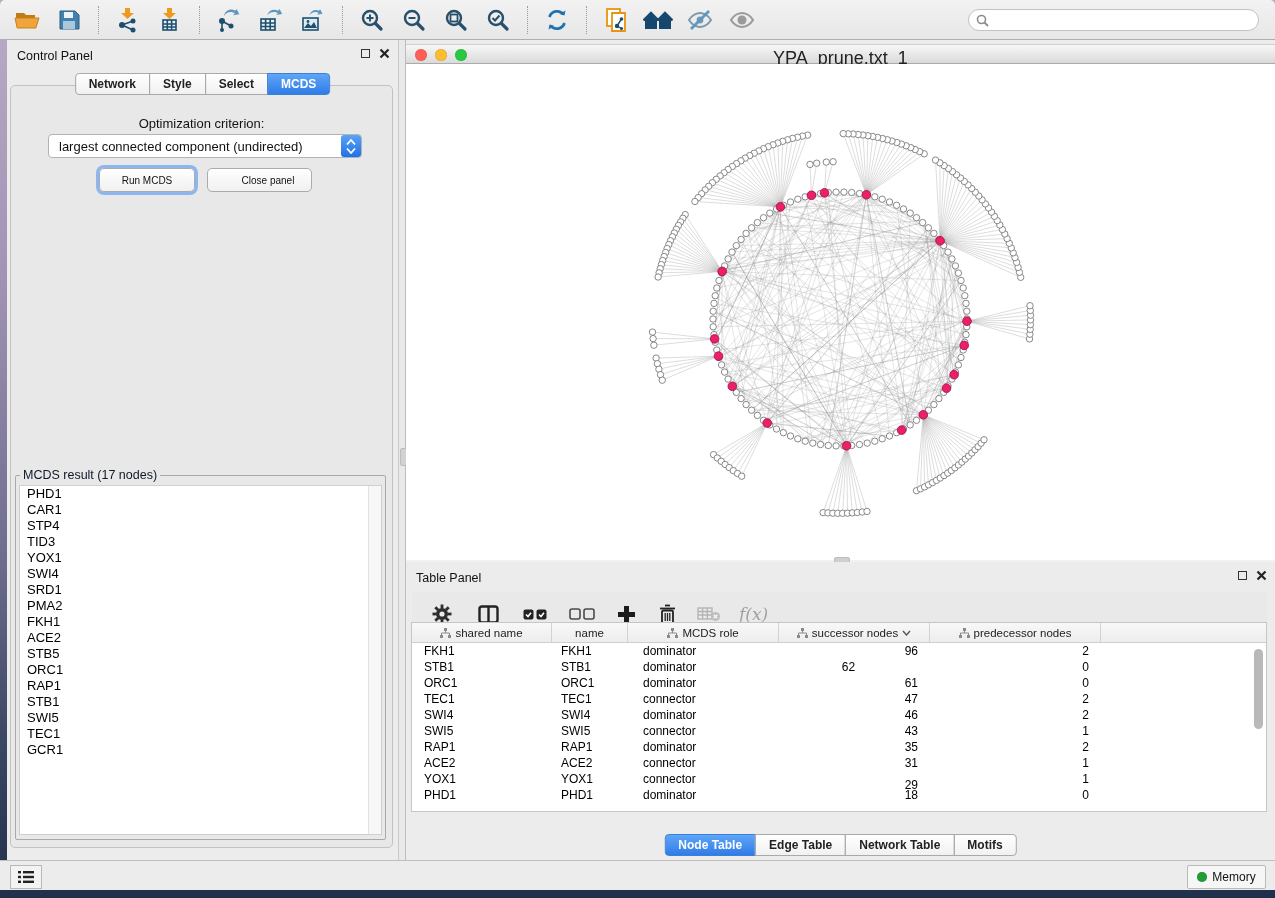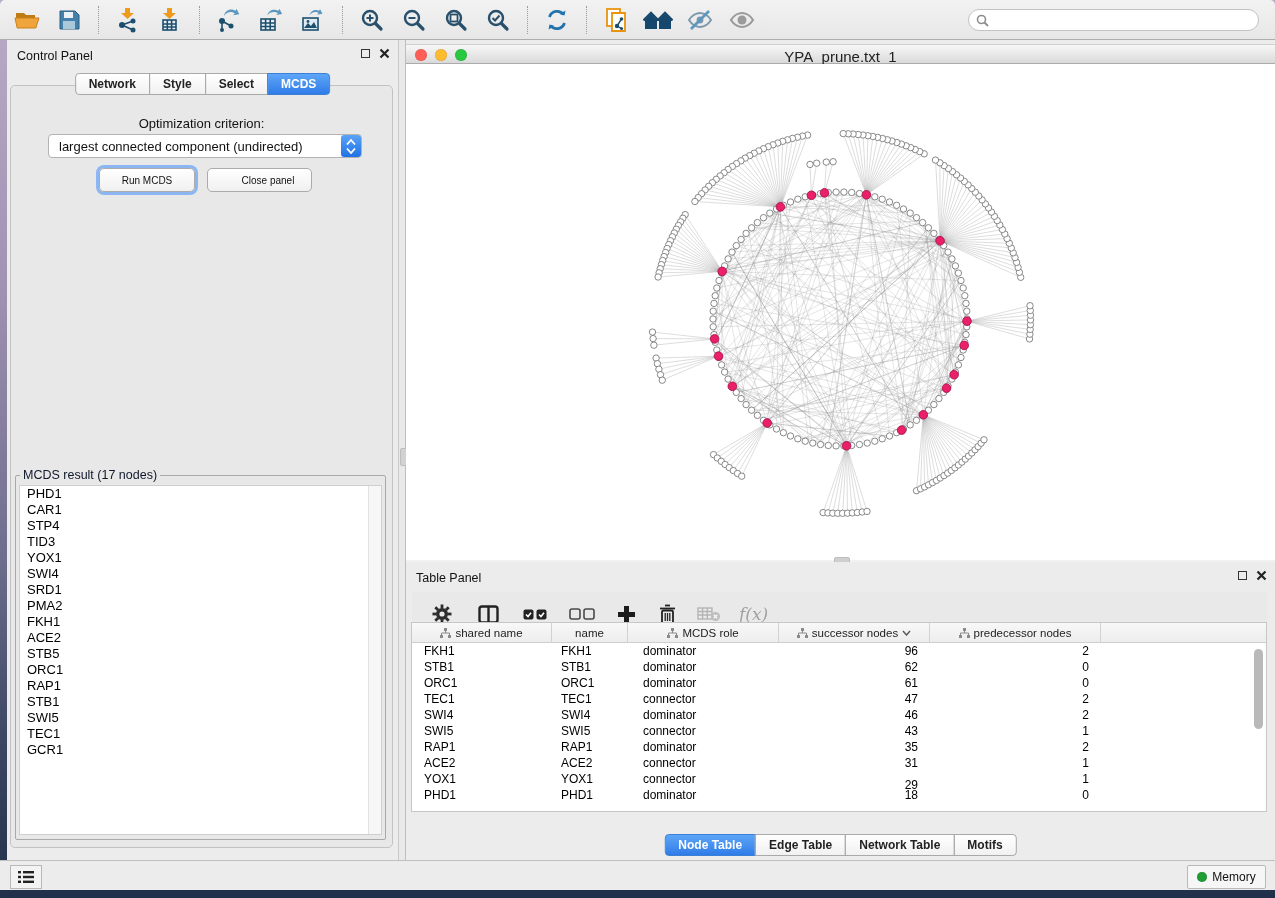--- a/index.html
+++ b/index.html
@@ -74,21 +74,21 @@
   .v-splitter{position:absolute;left:398px;top:40px;width:8px;height:820px;background:#e9e9e9;border-left:1px solid #c9c9c9;border-right:1px solid #bdbdbd;box-sizing:border-box;}
   .v-grip{position:absolute;left:1px;top:408px;width:5px;height:16px;background:#d2d2d2;border:1px solid #bdbdbd;border-radius:2px;}
   
   .net-window{position:absolute;left:406px;top:40px;width:869px;height:520px;background:#ececec;}
   .net-titlebar{
     position:absolute;left:0;top:4px;width:100%;height:20px;
     background:linear-gradient(#f7f7f7,#dadada);border-top:1px solid #cfcfcf;border-bottom:1px solid #ababab;box-sizing:border-box;
   }
   .traffic{position:absolute;left:9px;top:4px;display:flex;gap:8px;}
   .light{width:12px;height:12px;border-radius:50%;box-shadow:inset 0 0 1px rgba(0,0,0,.35);}
-  .net-title{position:absolute;left:0;right:0;top:3px;text-align:center;font-size:15px;color:#222;}
+  .net-title{position:absolute;left:0;right:0;top:3px;text-align:center;font-size:18px;color:#222;}
   .net-canvas{position:absolute;left:0;top:24px;width:869px;height:496px;background:#fff;}
   
   .h-splitter{position:absolute;left:406px;top:560px;width:869px;height:2px;background:#f1f1f1;}
   .h-grip{position:absolute;left:428px;top:-3px;width:14px;height:7px;background:#cfcfcf;border:1px solid #bdbdbd;border-radius:2px;}
   
   .table-panel{position:absolute;left:406px;top:562px;width:869px;height:298px;background:#ececec;}
   .tp-toolbar{position:absolute;left:6px;top:30px;right:8px;height:44px;background:#e9e9e9;display:flex;align-items:center;}
   .tpi{height:24px;display:flex;align-items:center;justify-content:center;}
   .table-area{position:absolute;left:5px;right:8px;top:60px;height:190px;background:#fff;border:1px solid #c6c6c6;box-sizing:border-box;overflow:hidden;}
   .thead{display:flex;height:19px;background:linear-gradient(#f8f8f8,#ededed);border-bottom:1px solid #cfcfcf;}
@@ -1148,21 +1148,21 @@
           <div class="td" style="width: 140px; padding-left: 12px;">FKH1</div>
           <div class="td" style="width: 76px; padding-left: 9px;">FKH1</div>
           <div class="td" style="width: 151px; padding-left: 15px;">dominator</div>
           <div class="td num" style="width: 151px; padding-right: 12px;">96</div>
           <div class="td num" style="width: 171px; padding-right: 12px;">2</div>
         </div>
         <div class="trow">
           <div class="td" style="width: 140px; padding-left: 12px;">STB1</div>
           <div class="td" style="width: 76px; padding-left: 9px;">STB1</div>
           <div class="td" style="width: 151px; padding-left: 15px;">dominator</div>
-          <div class="td num" style="width: 151px; padding-right: 12px;">62</div>
+          <div class="td num" style="width: 151px; padding-right: 12px; text-align: center;">62</div>
           <div class="td num" style="width: 171px; padding-right: 12px;">0</div>
         </div>
         <div class="trow">
           <div class="td" style="width: 140px; padding-left: 12px;">ORC1</div>
           <div class="td" style="width: 76px; padding-left: 9px;">ORC1</div>
           <div class="td" style="width: 151px; padding-left: 15px;">dominator</div>
           <div class="td num" style="width: 151px; padding-right: 12px;">61</div>
           <div class="td num" style="width: 171px; padding-right: 12px;">0</div>
         </div>
         <div class="trow">

